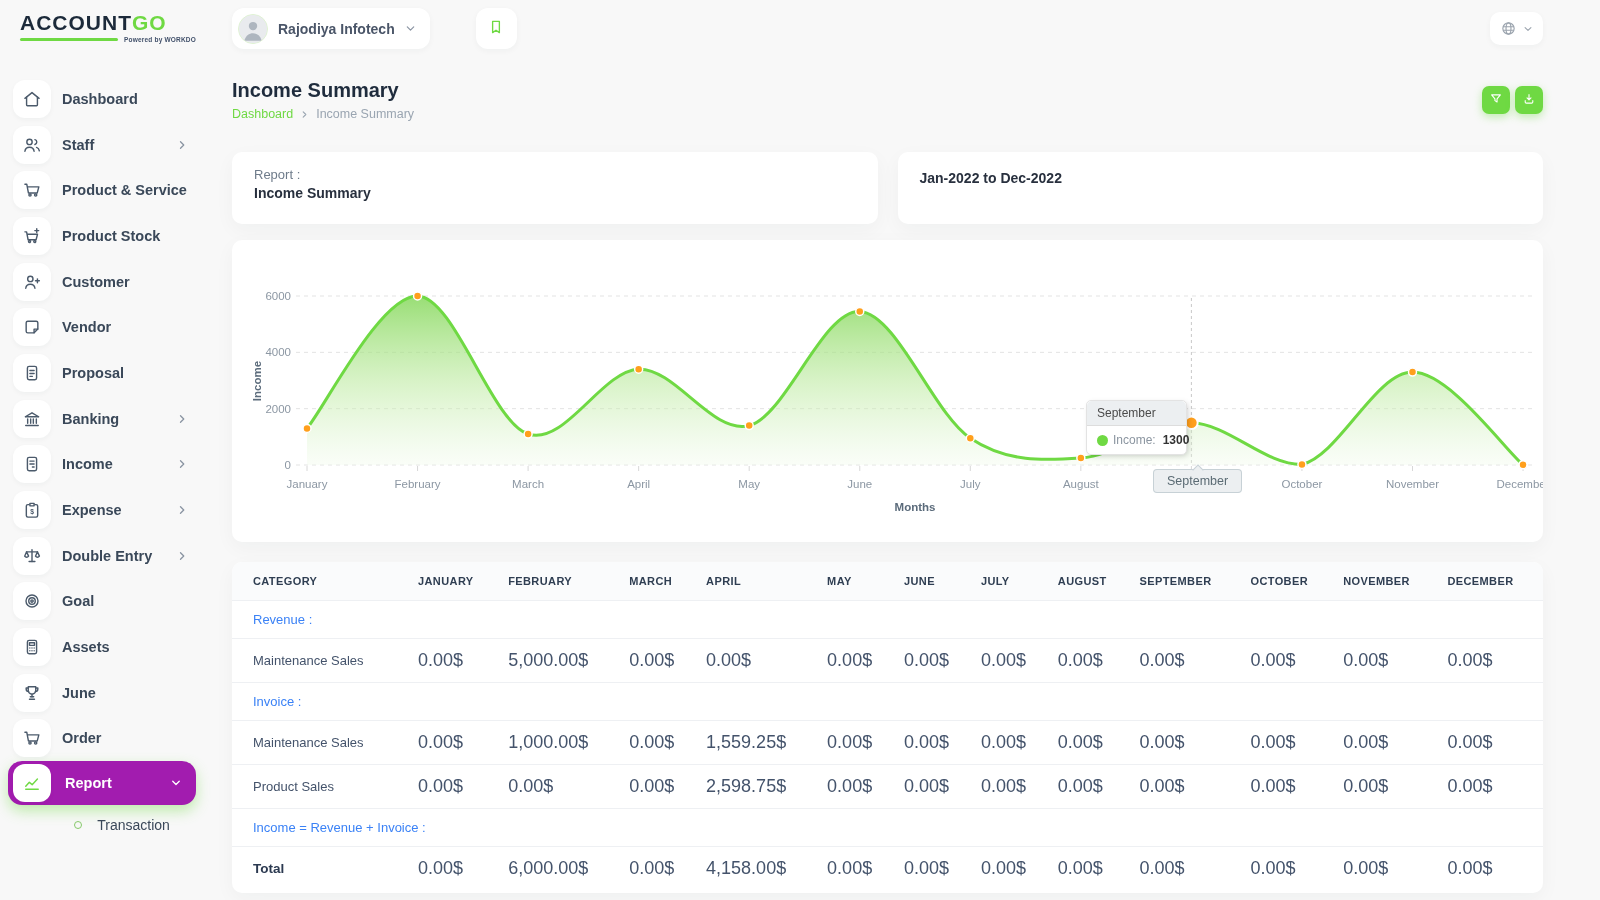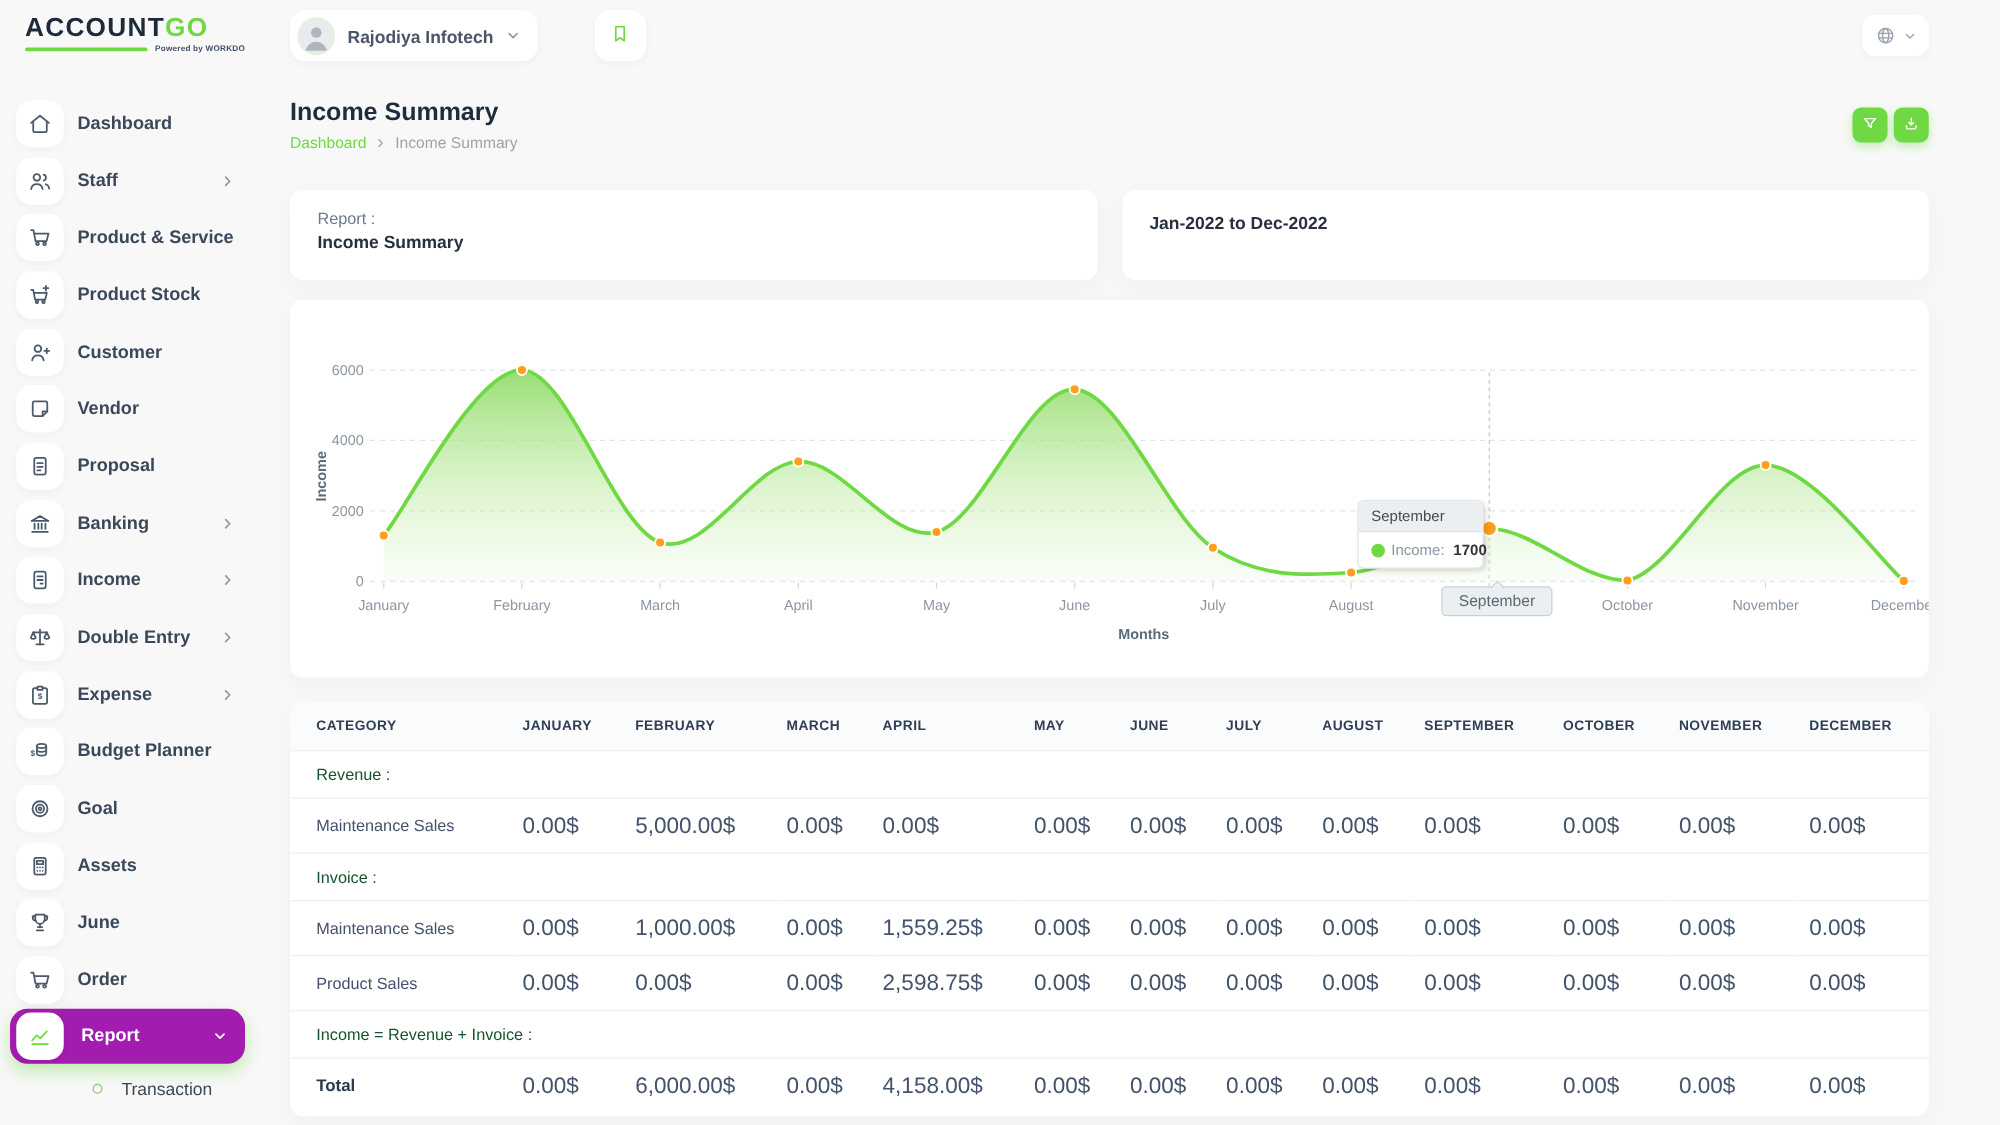--- a/index.html
+++ b/index.html
@@ -72,21 +72,21 @@
   .tt-value { font-weight:700; color:#333; margin-left:2px; }
   .x-tooltip { position:absolute; left:921px; top:229px; background:#eceff1; border:1px solid rgba(144,164,174,.4); border-radius:4px; padding:4px 13px; font-size:12.5px; color:#5b6b74; z-index:2; }
   .x-tooltip .notch { position:absolute; top:-4px; left:50%; width:8px; height:8px; background:#eceff1; border-left:1px solid rgba(144,164,174,.4); border-top:1px solid rgba(144,164,174,.4); transform:translateX(-50%) rotate(45deg); }
   
   .table-card { position:absolute; left:232px; top:562px; width:1311px; height:331px; background:#fff; border-radius:10px; overflow:hidden; box-shadow:0 6px 20px rgba(30,40,60,.04); }
   table { width:100%; border-collapse:collapse; table-layout:auto; }
   th { background:#fafbfc; font-size:11px; font-weight:700; letter-spacing:.4px; text-transform:uppercase; color:#2f3e52; text-align:left; padding:13px 8px; border-bottom:1px solid #eef0f3; white-space:nowrap; }
   th.col-cat { width:178px; padding-left:21px; }
   td { font-size:18px; color:#44536b; padding:11px 8px; border-top:1px solid #eef0f3; white-space:nowrap; }
   tbody tr:first-child td { border-top:none; }
-  td.section-cell { font-size:13px; padding-left:21px; color:#14532d; }
+  td.section-cell { font-size:13px; padding-left:21px; color:#3b82f6; }
   td.cat-cell { padding-left:21px; font-size:13px; }
   td.cat-cell.total { font-weight:700; font-size:13.5px; color:#2b3950; padding-top:13px; padding-bottom:13px; }
 </style>
 </head>
 <body>
 
 <div class="sidebar">
   <div class="logo">
     <div class="logo-text"><span class="lp">ACCOUNT</span><span class="ls">GO</span></div>
     <div class="logo-sub">
@@ -204,59 +204,48 @@
         <span class="nav-label">Income</span>
         <span class="chev">
           <svg viewBox="0 0 24 24" fill="none" stroke="currentColor" stroke-width="2.6" stroke-linecap="round" stroke-linejoin="round">
             <path d="M9 5.5 15.5 12 9 18.5"></path>
           </svg>
         </span>
       </div>
       <div class="nav-item">
         <span class="icon-box">
           <svg viewBox="0 0 24 24" fill="none" stroke="currentColor" stroke-width="1.7" stroke-linecap="round" stroke-linejoin="round">
+            <path d="M8.5 5.5H7a1.8 1.8 0 0 0-1.8 1.8v11.4A1.8 1.8 0 0 0 7 20.5h10a1.8 1.8 0 0 0 1.8-1.8V7.3A1.8 1.8 0 0 0 17 5.5h-1.5"></path>
+            <path d="M9.5 4h5v3h-5z"></path>
+            <text x="12" y="16.2" font-size="8" font-weight="700" fill="currentColor" stroke="none" text-anchor="middle">$</text>
+          </svg>
+        </span>
+        <span class="nav-label">Expense</span>
+        <span class="chev">
+          <svg viewBox="0 0 24 24" fill="none" stroke="currentColor" stroke-width="2.6" stroke-linecap="round" stroke-linejoin="round">
+            <path d="M9 5.5 15.5 12 9 18.5"></path>
+          </svg>
+        </span>
+      </div>
+      <div class="nav-item">
+        <span class="icon-box">
+          <svg viewBox="0 0 24 24" fill="none" stroke="currentColor" stroke-width="1.7" stroke-linecap="round" stroke-linejoin="round">
             <path d="M12 4.5v14"></path>
             <path d="M5.5 7h13"></path>
             <path d="M8.5 18.5h7"></path>
             <path d="M5.5 7l-2.3 5.2a2.9 2.9 0 0 0 4.7 0L5.5 7Z"></path>
             <path d="M18.5 7l-2.3 5.2a2.9 2.9 0 0 0 4.7 0L18.5 7Z"></path>
           </svg>
         </span>
         <span class="nav-label">Double Entry</span>
         <span class="chev">
           <svg viewBox="0 0 24 24" fill="none" stroke="currentColor" stroke-width="2.6" stroke-linecap="round" stroke-linejoin="round">
             <path d="M9 5.5 15.5 12 9 18.5"></path>
           </svg>
         </span>
-      </div>
-      <div class="nav-item">
-        <span class="icon-box">
-          <svg viewBox="0 0 24 24" fill="none" stroke="currentColor" stroke-width="1.7" stroke-linecap="round" stroke-linejoin="round">
-            <path d="M8.5 5.5H7a1.8 1.8 0 0 0-1.8 1.8v11.4A1.8 1.8 0 0 0 7 20.5h10a1.8 1.8 0 0 0 1.8-1.8V7.3A1.8 1.8 0 0 0 17 5.5h-1.5"></path>
-            <path d="M9.5 4h5v3h-5z"></path>
-            <text x="12" y="16.2" font-size="8" font-weight="700" fill="currentColor" stroke="none" text-anchor="middle">$</text>
-          </svg>
-        </span>
-        <span class="nav-label">Expense</span>
-        <span class="chev">
-          <svg viewBox="0 0 24 24" fill="none" stroke="currentColor" stroke-width="2.6" stroke-linecap="round" stroke-linejoin="round">
-            <path d="M9 5.5 15.5 12 9 18.5"></path>
-          </svg>
-        </span>
-      </div>
-      <div class="nav-item">
-        <span class="icon-box">
-          <svg viewBox="0 0 24 24" fill="none" stroke="currentColor" stroke-width="1.7" stroke-linecap="round" stroke-linejoin="round">
-            <path d="M13.5 9c2.5 0 4.5-.9 4.5-2s-2-2-4.5-2-4.5.9-4.5 2 2 2 4.5 2Z"></path>
-            <path d="M9 7v3.6c0 1.1 2 2 4.5 2s4.5-.9 4.5-2V7"></path>
-            <path d="M9 10.6v3.6c0 1.1 2 2 4.5 2s4.5-.9 4.5-2v-3.6"></path>
-            <text x="5" y="16.5" font-size="8" font-weight="700" fill="currentColor" stroke="none" text-anchor="middle">$</text>
-          </svg>
-        </span>
-        <span class="nav-label">Budget Planner</span>
       </div>
       <div class="nav-item">
         <span class="icon-box">
           <svg viewBox="0 0 24 24" fill="none" stroke="currentColor" stroke-width="1.7" stroke-linecap="round" stroke-linejoin="round">
             <path d="M12 19.2a7.2 7.2 0 1 0 0-14.4 7.2 7.2 0 0 0 0 14.4Z"></path>
             <path d="M12 15.9a3.9 3.9 0 1 0 0-7.8 3.9 3.9 0 0 0 0 7.8Z"></path>
             <path d="M12 13.4a1.4 1.4 0 1 0 0-2.8 1.4 1.4 0 0 0 0 2.8Z"></path>
           </svg>
         </span>
         <span class="nav-label">Goal</span>
@@ -450,21 +439,21 @@
       <circle cx="959.4" cy="182.75" r="6.3" fill="#ff9f1c" stroke="#ffffff" stroke-width="2"></circle>
       <circle cx="1069.9499999999998" cy="224.43666666666667" r="4" fill="#ff9f1c" stroke="#ffffff" stroke-width="1.5"></circle>
       <circle cx="1180.5" cy="132.05" r="4" fill="#ff9f1c" stroke="#ffffff" stroke-width="1.5"></circle>
       <circle cx="1291.05" cy="224.71833333333333" r="4" fill="#ff9f1c" stroke="#ffffff" stroke-width="1.5"></circle>
     </svg>
   <div class="tooltip">
     <div class="tt-head">September</div>
     <div class="tt-body">
       <span class="tt-dot"></span>
       <span class="tt-label">Income:</span>
-      <span class="tt-value">1700</span>
+      <span class="tt-value">1300</span>
     </div>
   </div>
   <div class="x-tooltip">
     <div class="notch"></div>
     <span>September</span>
   </div>
 </div>
 
 <div class="table-card">
   <table id="report-table">

